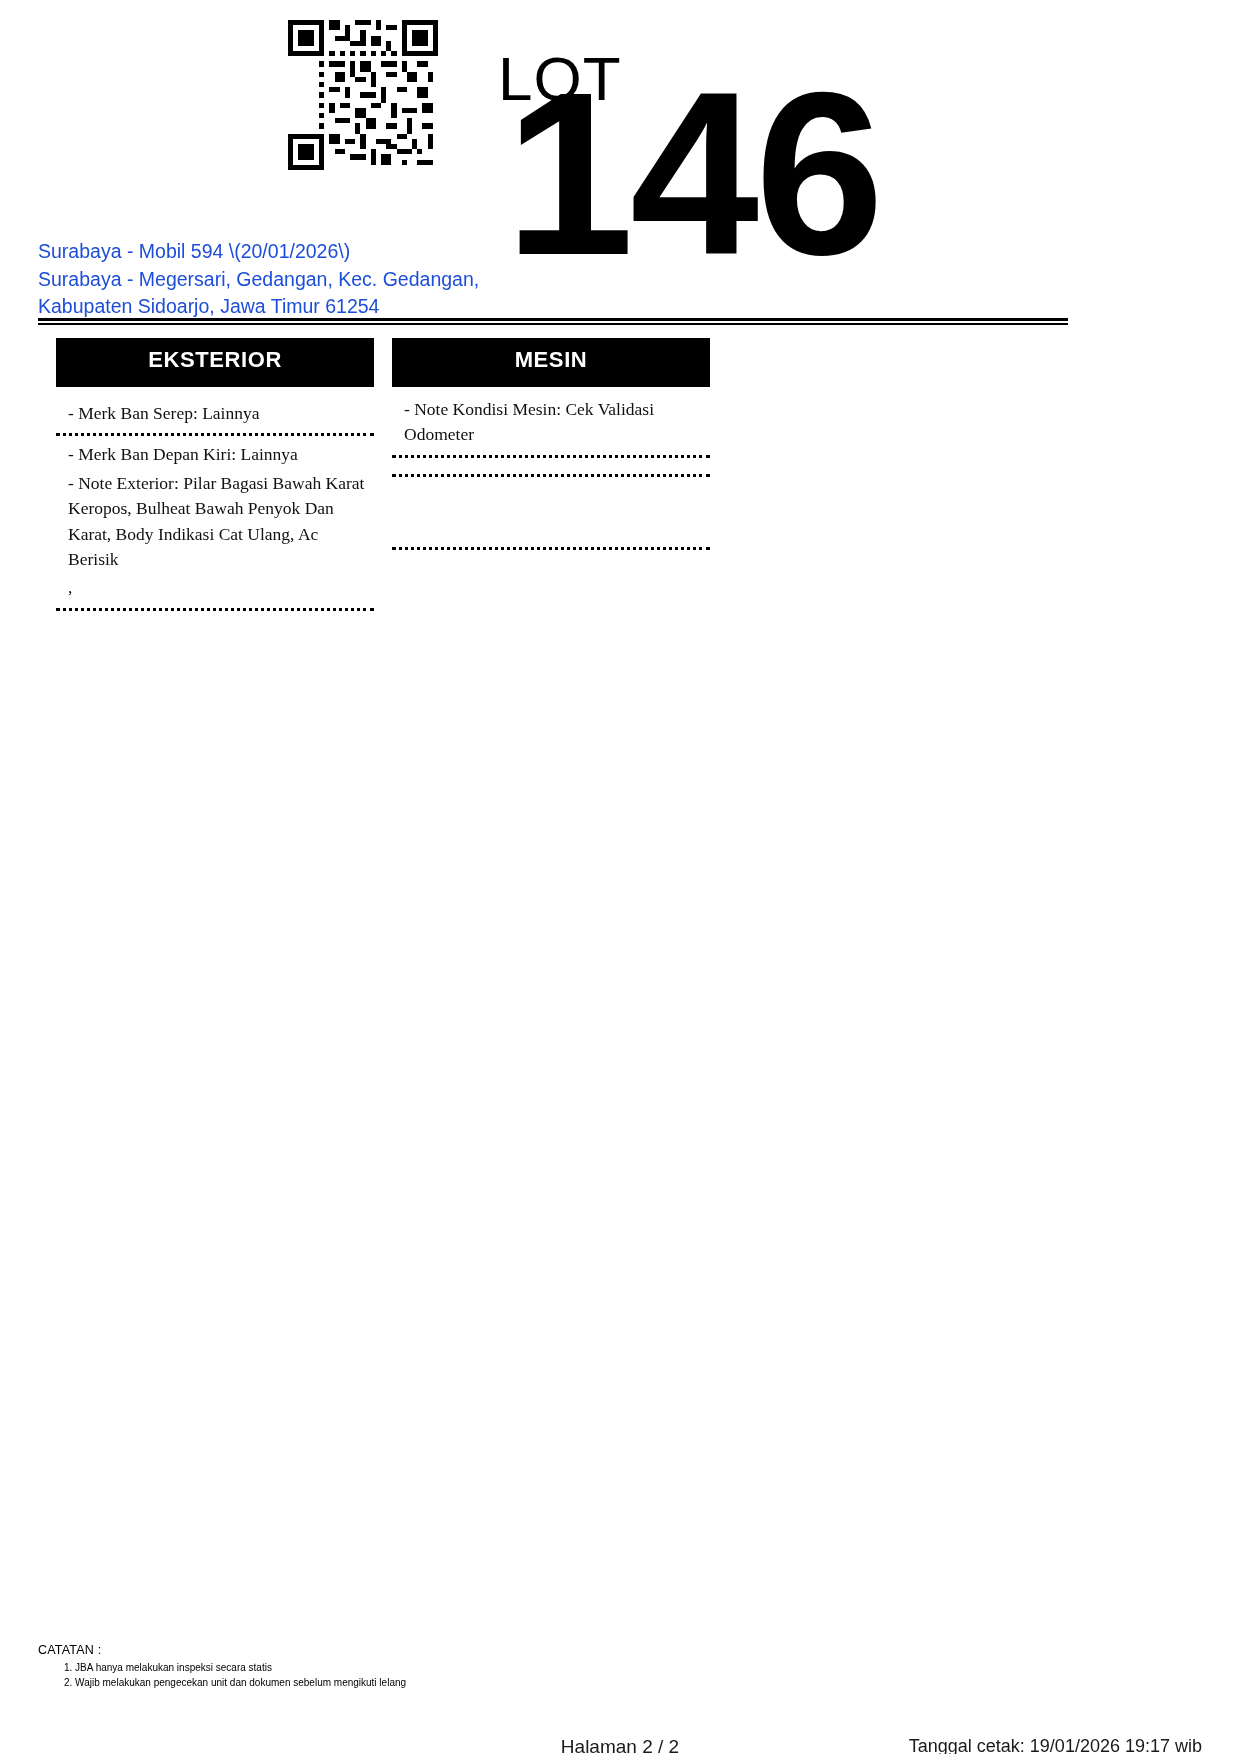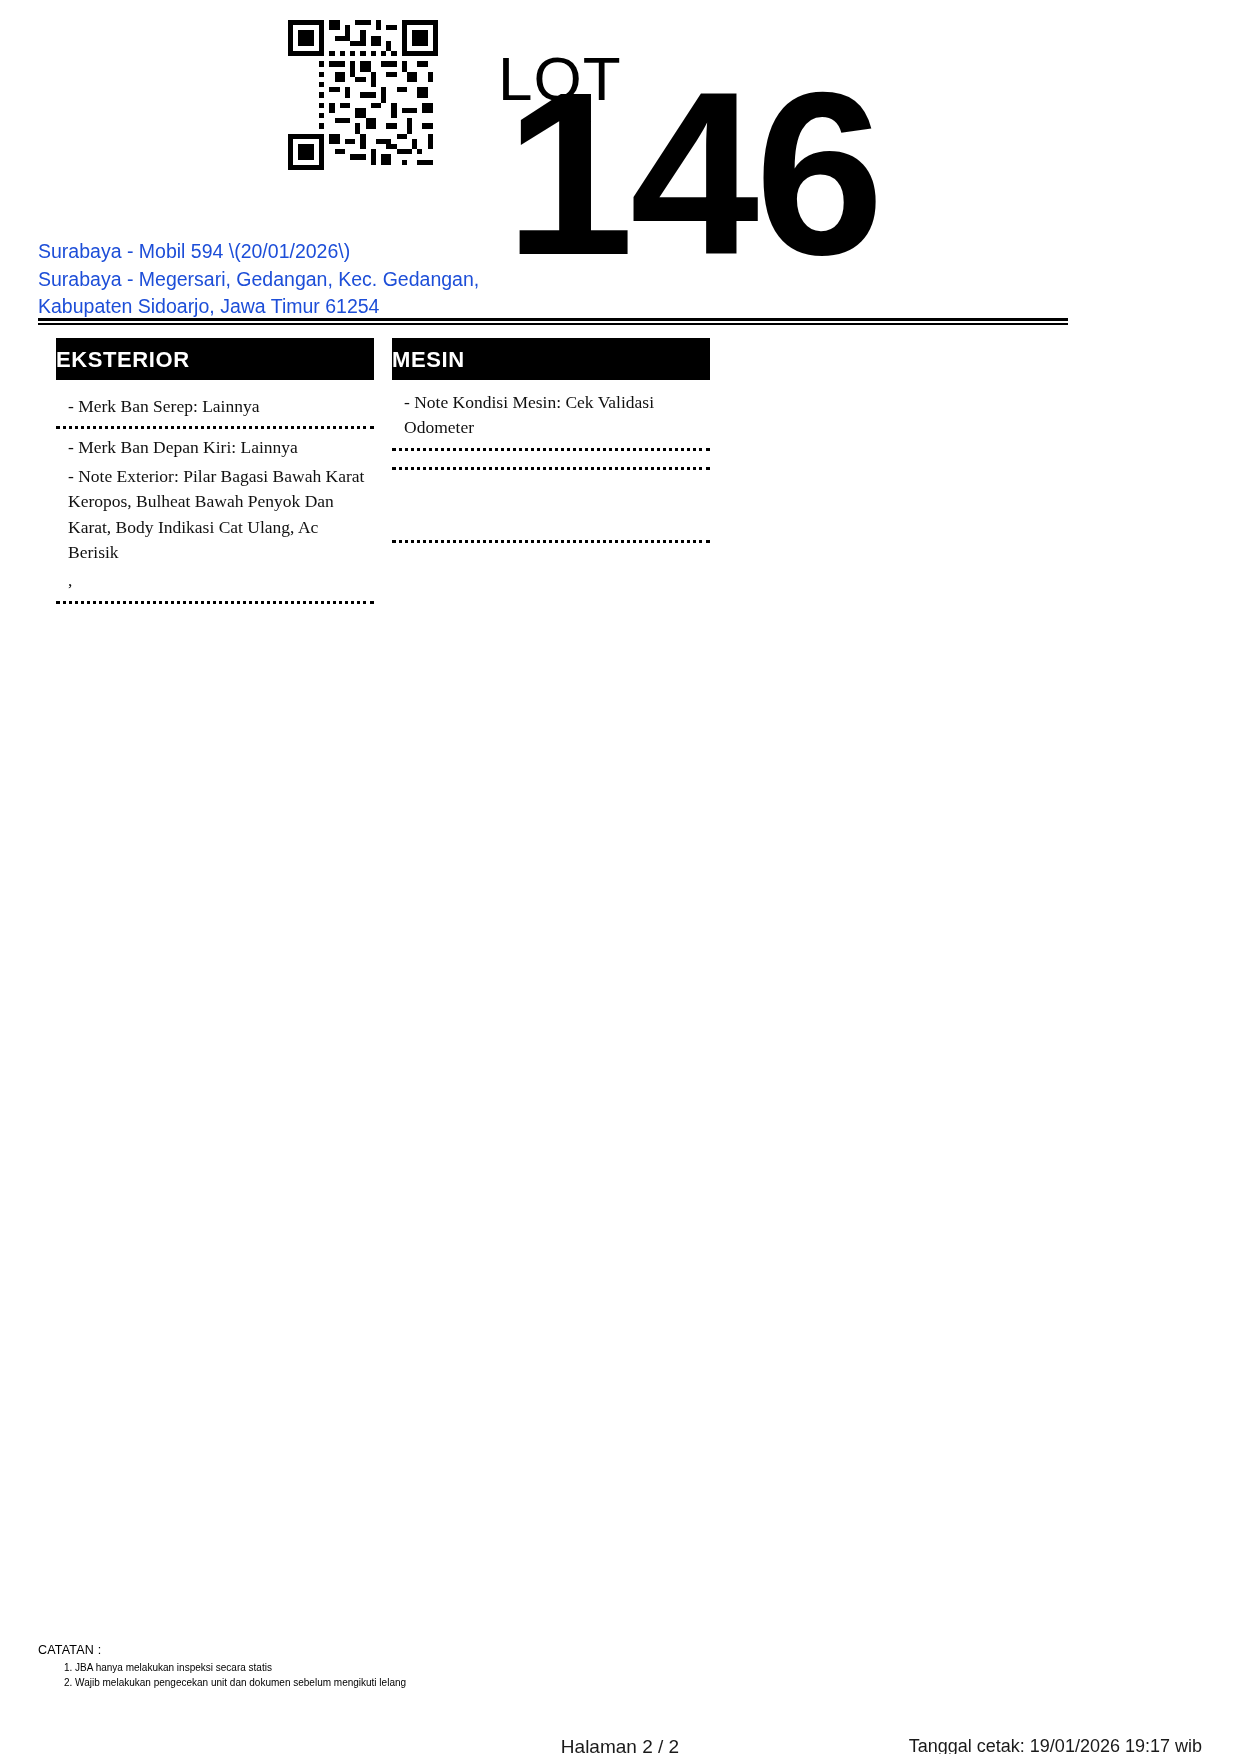--- a/index.html
+++ b/index.html
@@ -92,25 +92,25 @@
     width: 1010px;
     display: flex;
     gap: 18px;
   }
   .col {
     width: 318px;
   }
   .col-head {
     background: #000000;
     color: #ffffff;
-    text-align: left;
+    text-align: center;
     font-size: 22px;
     font-weight: bold;
     letter-spacing: 0.6px;
-    padding: 9px 0 7px 0;
+    padding: 9px 0 14px 0;
   }
   .col-body {
     padding-top: 12px;
   }
   .entry {
     font-size: 17.5px;
     line-height: 1.45;
     color: #111;
     padding: 0 2px 3px 4px;
     font-family: Liberation Serif, serif;

